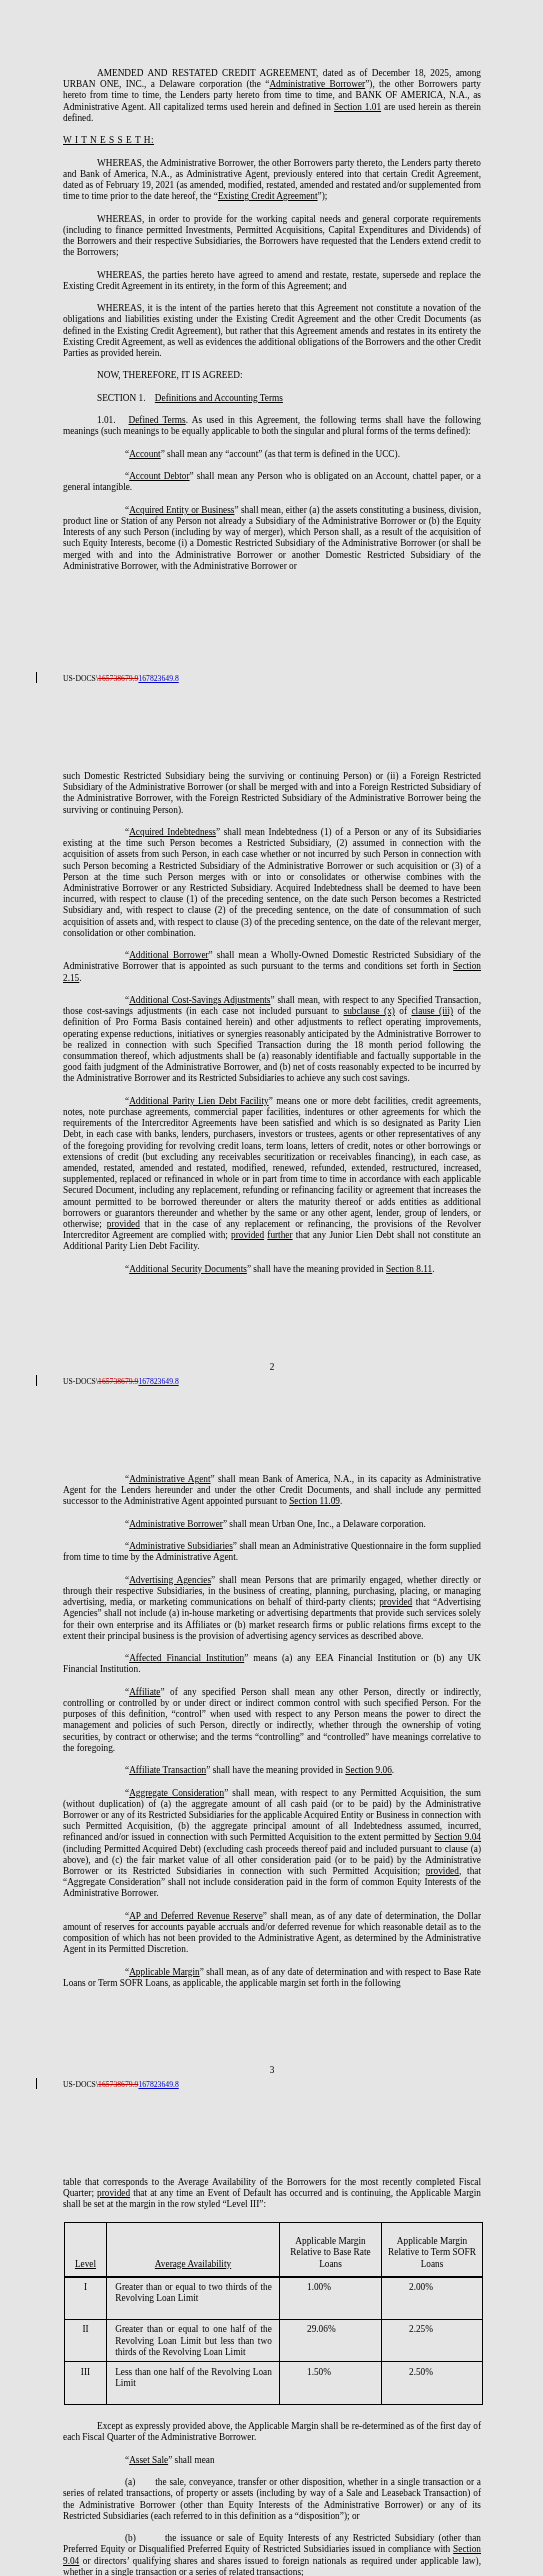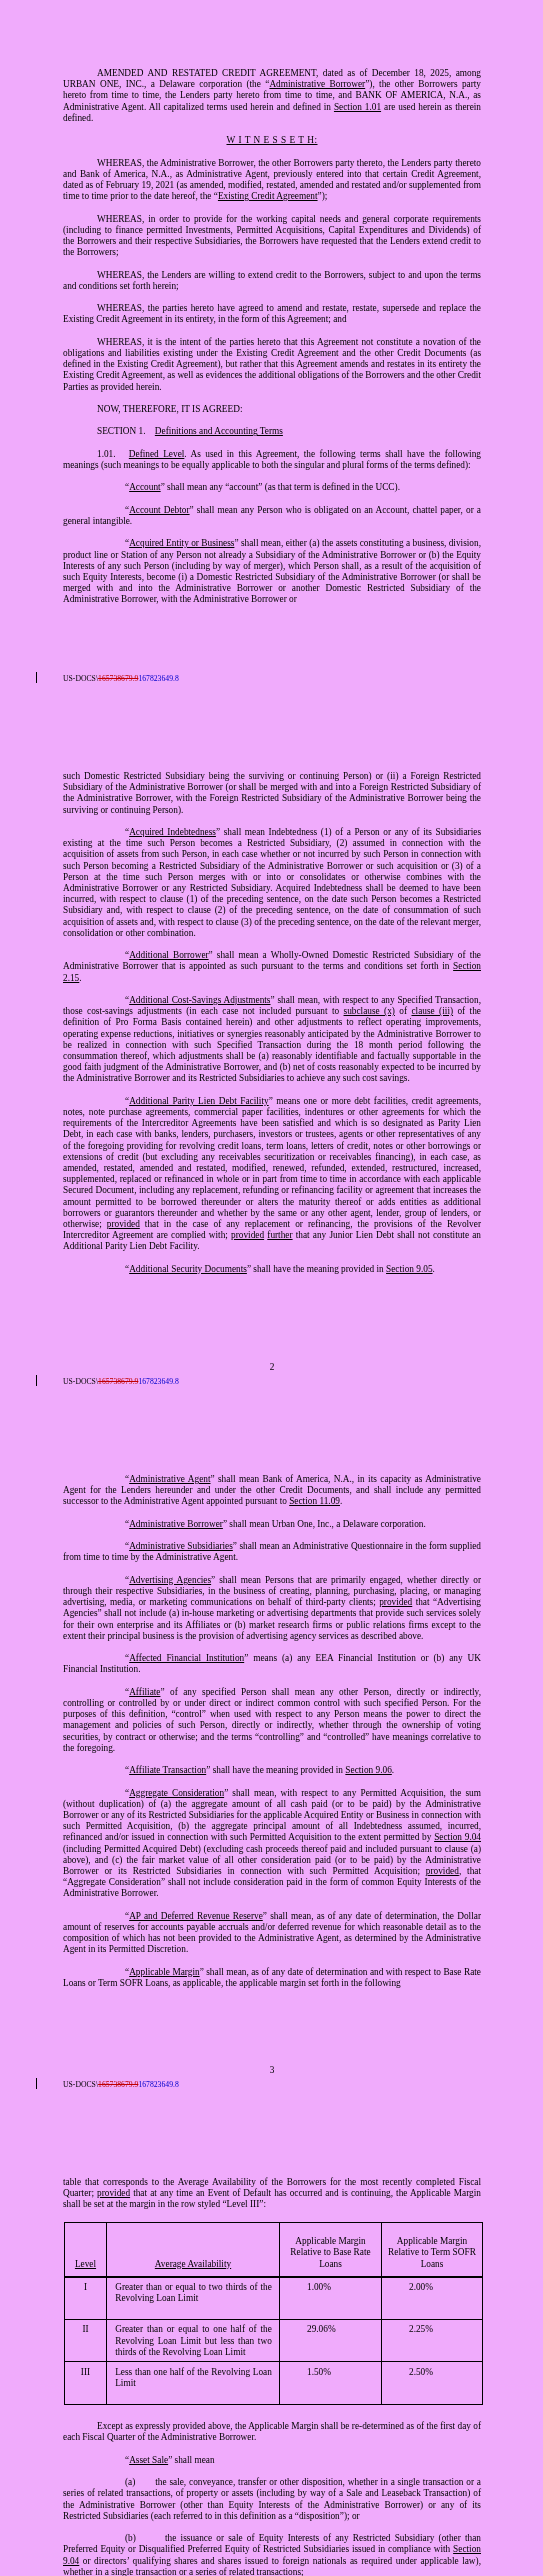--- a/index.html
+++ b/index.html
@@ -1,65 +1,64 @@
 <!DOCTYPE html>
 <html style="font-size:8.2px"><head>
 <meta charset="utf-8">
 <style>
   html,body{margin:0;padding:0;background:#ffffff;}
   body{width:544px;font-family:"Liberation Serif","DejaVu Serif",serif;font-size:9.3px;line-height:11.2px;color:#000;}
-  .page{width:544px;height:703px;position:relative;box-sizing:border-box;padding:68px 63px 0 63px;overflow:hidden;background:#f0abfc;}
+  .page{width:544px;height:703px;position:relative;box-sizing:border-box;padding:68px 63px 0 63px;overflow:hidden;background:#e5e5e5;}
   .para{text-align:justify;margin:0 0 11.2px 0;}
   .ind-std{text-indent:34px;}
   .ind-def{text-indent:62px;}
   .no-ind{text-indent:0;}
-  .center{text-align:center;text-indent:0;letter-spacing:0.5px;}
+  .center{text-align:left;text-indent:0;letter-spacing:0.5px;}
   .u{text-decoration:underline;}
   .pagenum{position:absolute;bottom:33px;left:0;width:100%;text-align:center;}
   .footer{position:absolute;bottom:19.6px;left:63px;font-size:7.7px;line-height:9.3px;}
   .footer .del{color:#c00000;text-decoration:line-through;text-align:right;}
-  .footer .ins{color:#0000cc;text-align:right;}
+  .footer .ins{color:#0000cc;text-decoration:underline;text-align:right;}
   .changebar{position:absolute;left:36px;bottom:19.6px;width:1px;height:11.3px;background:#000;}
   table.margin-table{border-collapse:collapse;border:1px solid #000;width:419px;margin:5.2px 0 16.5px 1px;table-layout:fixed;}
   table.margin-table th,table.margin-table td{border:0.5px solid #000;font-weight:normal;}
   table.margin-table th{height:44px;vertical-align:bottom;text-align:center;padding:3.1px 3.1px 6.2px 3.1px;}
   table.margin-table tr.hdr th{border-bottom:2.1px double #000;}
   td.c-level{text-align:center;vertical-align:top;padding:4.1px 2.1px 3.1px 2.1px;}
   td.c-avail{text-align:justify;vertical-align:top;padding:4.1px 7.2px 3.1px 8.2px;}
   td.c-pct{vertical-align:top;padding:4.1px 2.1px 3.1px 27px;margin-top:21px;}
   tr.r1 td{height:34px;} tr.r2 td{height:34px;} tr.r3 td{height:34px;}
 </style>
 </head>
 <body>
 
 <section class="page">
   <p class="para ind-std"><span>AMENDED AND RESTATED CREDIT AGREEMENT, dated as of December 18, 2025, among URBAN ONE, INC., a Delaware corporation (the “</span><span class="u">Administrative Borrower</span><span>”), the other Borrowers party hereto from time to time, the Lenders party hereto from time to time, and BANK OF AMERICA, N.A., as Administrative Agent.  All capitalized terms used herein and defined in </span><span class="u">Section 1.01</span><span> are used herein as therein defined.</span></p>
   <p class="para center"><span class="u">W I T N E S S E T H:</span></p>
   <p class="para ind-std"><span>WHEREAS, the Administrative Borrower, the other Borrowers party thereto, the Lenders party thereto and Bank of America, N.A., as Administrative Agent, previously entered into that certain Credit Agreement, dated as of February 19, 2021 (as amended, modified, restated, amended and restated and/or supplemented from time to time prior to the date hereof, the “</span><span class="u">Existing Credit Agreement</span><span>”);</span></p>
   <p class="para ind-std"><span>WHEREAS, in order to provide for the working capital needs and general corporate requirements (including to finance permitted Investments, Permitted Acquisitions, Capital Expenditures and Dividends) of the Borrowers and their respective Subsidiaries, the Borrowers have requested that the Lenders extend credit to the Borrowers;</span></p>
-  <p class="para ind-std"><span>WHEREAS, the Lenders are willing to extend credit to the Borrowers, subject to and upon the terms and conditions set forth herein;</span></p>
   <p class="para ind-std"><span>WHEREAS, the parties hereto have agreed to amend and restate, restate, supersede and replace the Existing Credit Agreement in its entirety, in the form of this Agreement; and</span></p>
   <p class="para ind-std"><span>WHEREAS, it is the intent of the parties hereto that this Agreement not constitute a novation of the obligations and liabilities existing under the Existing Credit Agreement and the other Credit Documents (as defined in the Existing Credit Agreement), but rather that this Agreement amends and restates in its entirety the Existing Credit Agreement, as well as evidences the additional obligations of the Borrowers and the other Credit Parties as provided herein.</span></p>
   <p class="para ind-std"><span>NOW, THEREFORE, IT IS AGREED:</span></p>
   <p class="para ind-std"><span>SECTION 1.&nbsp;&nbsp;&nbsp;&nbsp;</span><span class="u">Definitions and Accounting Terms</span></p>
-  <p class="para ind-std"><span>1.01.&nbsp;&nbsp;&nbsp;</span><span class="u">Defined Level</span><span>.  As used in this Agreement, the following terms shall have the following meanings (such meanings to be equally applicable to both the singular and plural forms of the terms defined):</span></p>
+  <p class="para ind-std"><span>1.01.&nbsp;&nbsp;&nbsp;</span><span class="u">Defined Terms</span><span>.  As used in this Agreement, the following terms shall have the following meanings (such meanings to be equally applicable to both the singular and plural forms of the terms defined):</span></p>
   <p class="para ind-def"><span>“</span><span class="u">Account</span><span>” shall mean any “account” (as that term is defined in the UCC).</span></p>
   <p class="para ind-def"><span>“</span><span class="u">Account Debtor</span><span>” shall mean any Person who is obligated on an Account, chattel paper, or a general intangible.</span></p>
   <p class="para ind-def"><span>“</span><span class="u">Acquired Entity or Business</span><span>” shall mean, either (a) the assets constituting a business, division, product line or Station of any Person not already a Subsidiary of the Administrative Borrower or (b) the Equity Interests of any such Person (including by way of merger), which Person shall, as a result of the acquisition of such Equity Interests, become (i) a Domestic Restricted Subsidiary of the Administrative Borrower (or shall be merged with and into the Administrative Borrower or another Domestic Restricted Subsidiary of the Administrative Borrower, with the Administrative Borrower or</span></p>
   <span class="changebar"></span>
   <div class="footer"><span>US-DOCS\</span><span class="del">165738679.9</span><span class="ins">167823649.8</span></div>
 </section>
 
 <section class="page">
   <p class="para no-ind"><span>such Domestic Restricted Subsidiary being the surviving or continuing Person) or (ii) a Foreign Restricted Subsidiary of the Administrative Borrower (or shall be merged with and into a Foreign Restricted Subsidiary of the Administrative Borrower, with the Foreign Restricted Subsidiary of the Administrative Borrower being the surviving or continuing Person).</span></p>
   <p class="para ind-def"><span>“</span><span class="u">Acquired Indebtedness</span><span>” shall mean Indebtedness (1) of a Person or any of its Subsidiaries existing at the time such Person becomes a Restricted Subsidiary, (2) assumed in connection with the acquisition of assets from such Person, in each case whether or not incurred by such Person in connection with such Person becoming a Restricted Subsidiary of the Administrative Borrower or such acquisition or (3) of a Person at the time such Person merges with or into or consolidates or otherwise combines with the Administrative Borrower or any Restricted Subsidiary.  Acquired Indebtedness shall be deemed to have been incurred, with respect to clause (1) of the preceding sentence, on the date such Person becomes a Restricted Subsidiary and, with respect to clause (2) of the preceding sentence, on the date of consummation of such acquisition of assets and, with respect to clause (3) of the preceding sentence, on the date of the relevant merger, consolidation or other combination.</span></p>
   <p class="para ind-def"><span>“</span><span class="u">Additional Borrower</span><span>” shall mean a Wholly-Owned Domestic Restricted Subsidiary of the Administrative Borrower that is appointed as such pursuant to the terms and conditions set forth in </span><span class="u">Section 2.15</span><span>.</span></p>
   <p class="para ind-def"><span>“</span><span class="u">Additional Cost-Savings Adjustments</span><span>” shall mean, with respect to any Specified Transaction, those cost-savings adjustments (in each case not included pursuant to </span><span class="u">subclause (x)</span><span> of </span><span class="u">clause (iii)</span><span> of the definition of Pro Forma Basis contained herein) and other adjustments to reflect operating improvements, operating expense reductions, initiatives or synergies reasonably anticipated by the Administrative Borrower to be realized in connection with such Specified Transaction during the 18 month period following the consummation thereof, which adjustments shall be (a) reasonably identifiable and factually supportable in the good faith judgment of the Administrative Borrower, and (b) net of costs reasonably expected to be incurred by the Administrative Borrower and its Restricted Subsidiaries to achieve any such cost savings.</span></p>
   <p class="para ind-def"><span>“</span><span class="u">Additional Parity Lien Debt Facility</span><span>” means one or more debt facilities, credit agreements, notes, note purchase agreements, commercial paper facilities, indentures or other agreements for which the requirements of the Intercreditor Agreements have been satisfied and which is so designated as Parity Lien Debt, in each case with banks, lenders, purchasers, investors or trustees, agents or other representatives of any of the foregoing providing for revolving credit loans, term loans, letters of credit, notes or other borrowings or extensions of credit (but excluding any receivables securitization or receivables financing), in each case, as amended, restated, amended and restated, modified, renewed, refunded, extended, restructured, increased, supplemented, replaced or refinanced in whole or in part from time to time in accordance with each applicable Secured Document, including any replacement, refunding or refinancing facility or agreement that increases the amount permitted to be borrowed thereunder or alters the maturity thereof or adds entities as additional borrowers or guarantors thereunder and whether by the same or any other agent, lender, group of lenders, or otherwise; </span><span class="u">provided</span><span> that in the case of any replacement or refinancing, the provisions of the Revolver Intercreditor Agreement are complied with; </span><span class="u">provided</span><span> </span><span class="u">further</span><span> that any Junior Lien Debt shall not constitute an Additional Parity Lien Debt Facility.</span></p>
-  <p class="para ind-def"><span>“</span><span class="u">Additional Security Documents</span><span>” shall have the meaning provided in </span><span class="u">Section 9.05</span><span>.</span></p>
+  <p class="para ind-def"><span>“</span><span class="u">Additional Security Documents</span><span>” shall have the meaning provided in </span><span class="u">Section 8.11</span><span>.</span></p>
   <div class="pagenum">2</div>
   <span class="changebar"></span>
   <div class="footer"><span>US-DOCS\</span><span class="del">165738679.9</span><span class="ins">167823649.8</span></div>
 </section>
 
 <section class="page">
   <p class="para ind-def"><span>“</span><span class="u">Administrative Agent</span><span>” shall mean Bank of America, N.A., in its capacity as Administrative Agent for the Lenders hereunder and under the other Credit Documents, and shall include any permitted successor to the Administrative Agent appointed pursuant to </span><span class="u">Section 11.09</span><span>.</span></p>
   <p class="para ind-def"><span>“</span><span class="u">Administrative Borrower</span><span>” shall mean Urban One, Inc., a Delaware corporation.</span></p>
   <p class="para ind-def"><span>“</span><span class="u">Administrative Subsidiaries</span><span>” shall mean an Administrative Questionnaire in the form supplied from time to time by the Administrative Agent.</span></p>
   <p class="para ind-def"><span>“</span><span class="u">Advertising Agencies</span><span>” shall mean Persons that are primarily engaged, whether directly or through their respective Subsidiaries, in the business of creating, planning, purchasing, placing, or managing advertising, media, or marketing communications on behalf of third-party clients; </span><span class="u">provided</span><span> that “Advertising Agencies” shall not include (a) in-house marketing or advertising departments that provide such services solely for their own enterprise and its Affiliates or (b) market research firms or public relations firms except to the extent their principal business is the provision of advertising agency services as described above.</span></p>

